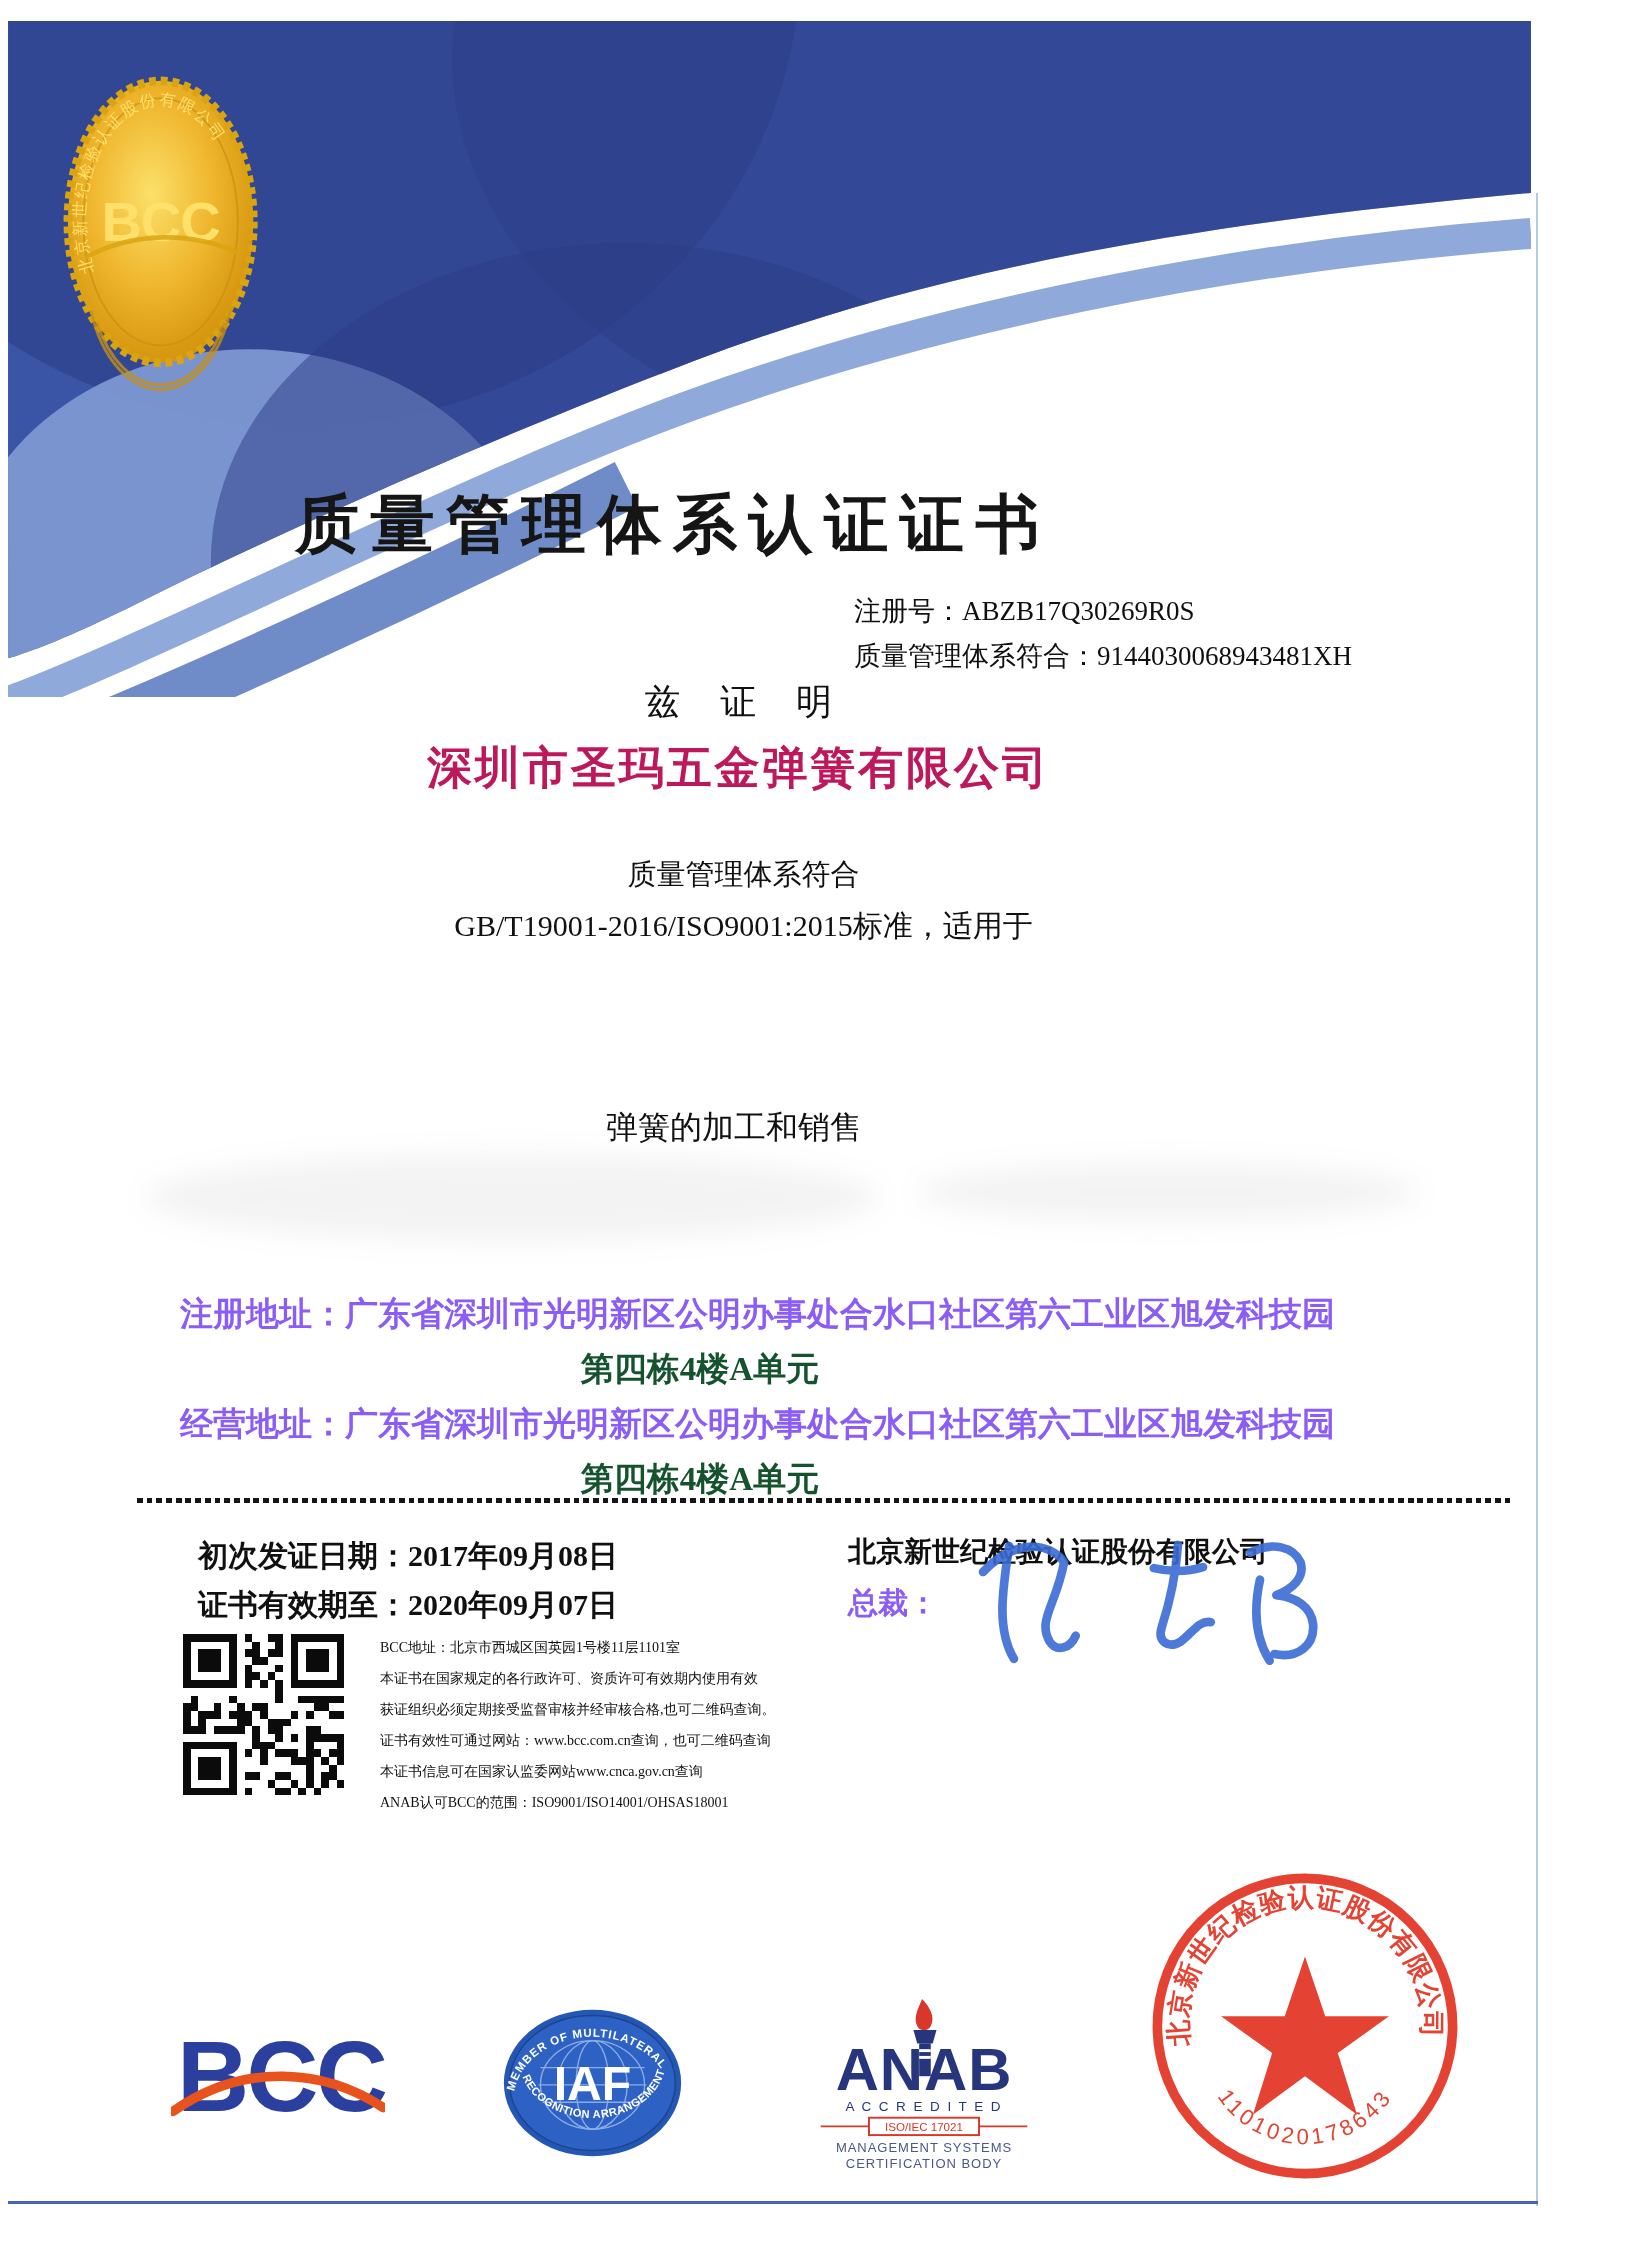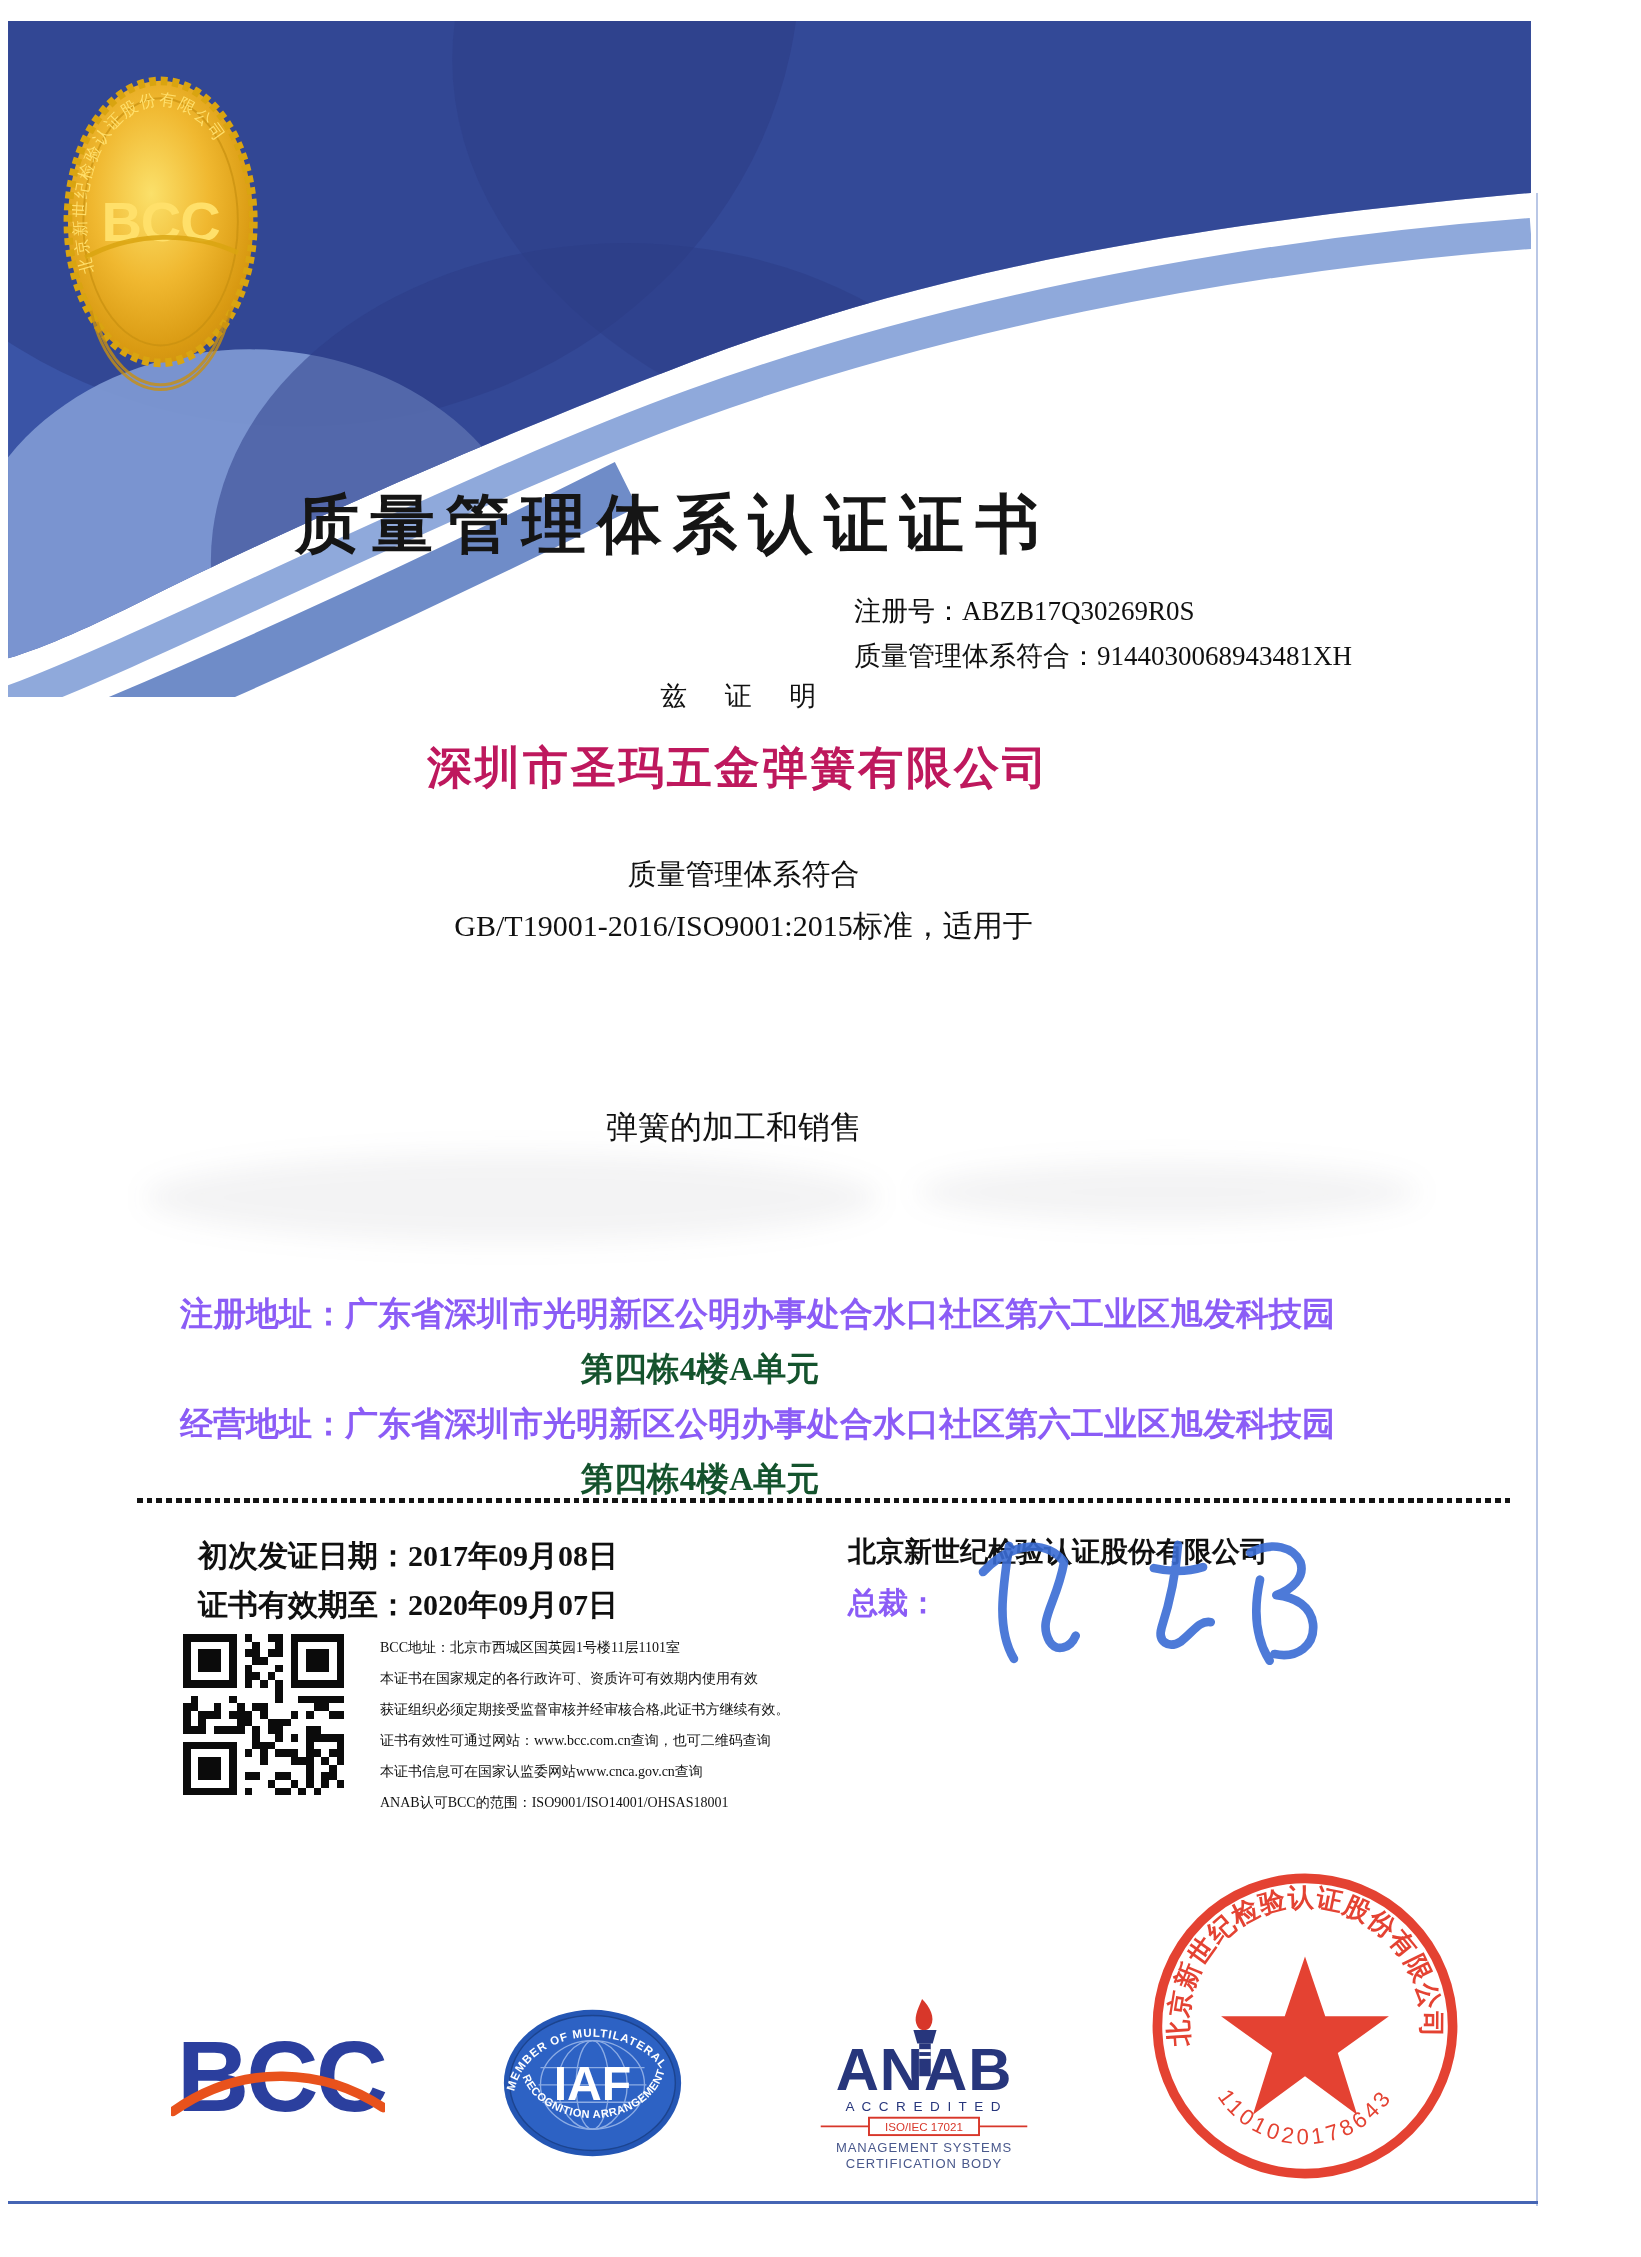--- a/index.html
+++ b/index.html
@@ -12,21 +12,21 @@
   .header-svg{position:absolute;left:7.7px;top:21px;width:1523px;height:676px;}
   
   .frame-right{position:absolute;left:1536px;top:193px;width:1.9px;height:2013px;background:#b9c7e6;}
   .frame-bottom{position:absolute;left:7.7px;top:2201px;width:1530px;height:2.9px;background:#4565b4;}
   
   .title{
     position:absolute;left:0;top:481px;width:1346px;text-align:center;
     font-size:64px;font-weight:700;letter-spacing:11.6px;color:#151515;
   }
   .reg-block{position:absolute;left:854px;top:589px;font-size:27px;line-height:45px;color:#101010;font-family:Liberation Serif, serif;}
-  .certify{position:absolute;left:0;top:678px;width:1492px;text-align:center;font-size:27px;letter-spacing:15.4px;}
+  .certify{position:absolute;left:0;top:678px;width:1492px;text-align:center;font-size:36px;letter-spacing:15.4px;}
   .company{
     position:absolute;left:0;top:738px;width:1477px;text-align:center;
     font-size:45px;font-weight:700;letter-spacing:2.9px;
     font-family:"Liberation Sans","DejaVu Sans",sans-serif;color:#be185d;
   }
   .sysline{position:absolute;left:0;top:855px;width:1487px;text-align:center;font-size:29px;}
   .stdline{position:absolute;left:0;top:906px;width:1487px;text-align:center;font-size:30px;}
   .scope{position:absolute;left:0;top:1106px;width:1468px;text-align:center;font-size:32px;}
   .smudge{position:absolute;border-radius:50%;filter:blur(13.5px);background:rgba(90,90,95,.07);}
   .addr{position:absolute;left:140px;width:1371px;font-size:33px;font-weight:700;color:#8b5cf6;margin-left:40px;}
@@ -592,21 +592,21 @@
       <div></div>
       <div class="on"></div>
       <div></div>
       <div></div>
       <div></div>
     </div>
 
   <div class="fineprint">
     <div>BCC地址：北京市西城区国英园1号楼11层1101室</div>
     <div>本证书在国家规定的各行政许可、资质许可有效期内使用有效</div>
-    <div>获证组织必须定期接受监督审核并经审核合格,此证书方继续有效。</div>
+    <div>获证组织必须定期接受监督审核并经审核合格,也可二维码查询。</div>
     <div>证书有效性可通过网站：www.bcc.com.cn查询，也可二维码查询</div>
     <div>本证书信息可在国家认监委网站www.cnca.gov.cn查询</div>
     <div>ANAB认可BCC的范围：ISO9001/ISO14001/OHSAS18001</div>
   </div>
 
   <div class="bcc-logo">
     <div class="bcc-text">BCC</div>
     <svg class="bcc-swoosh" viewBox="0 0 222 145">
       <path d="M2,102 C75,50 160,58 220,98" fill="none" stroke="#e8521c" stroke-width="10" stroke-linecap="round"></path>
     </svg>

